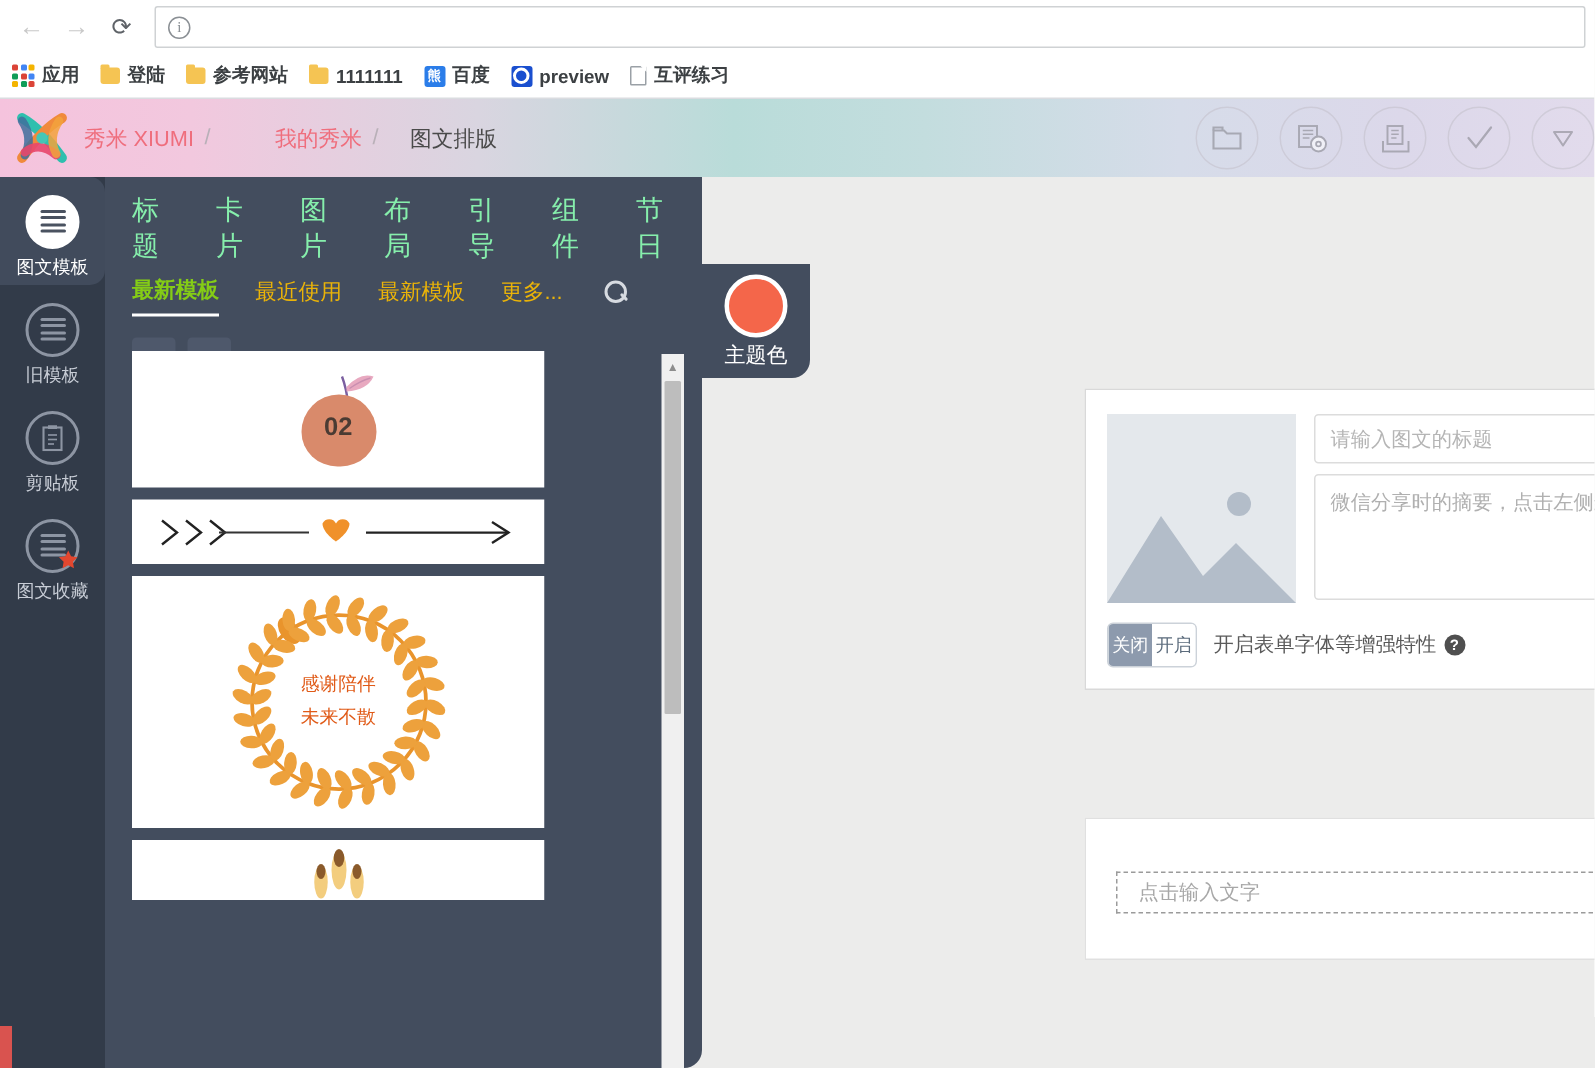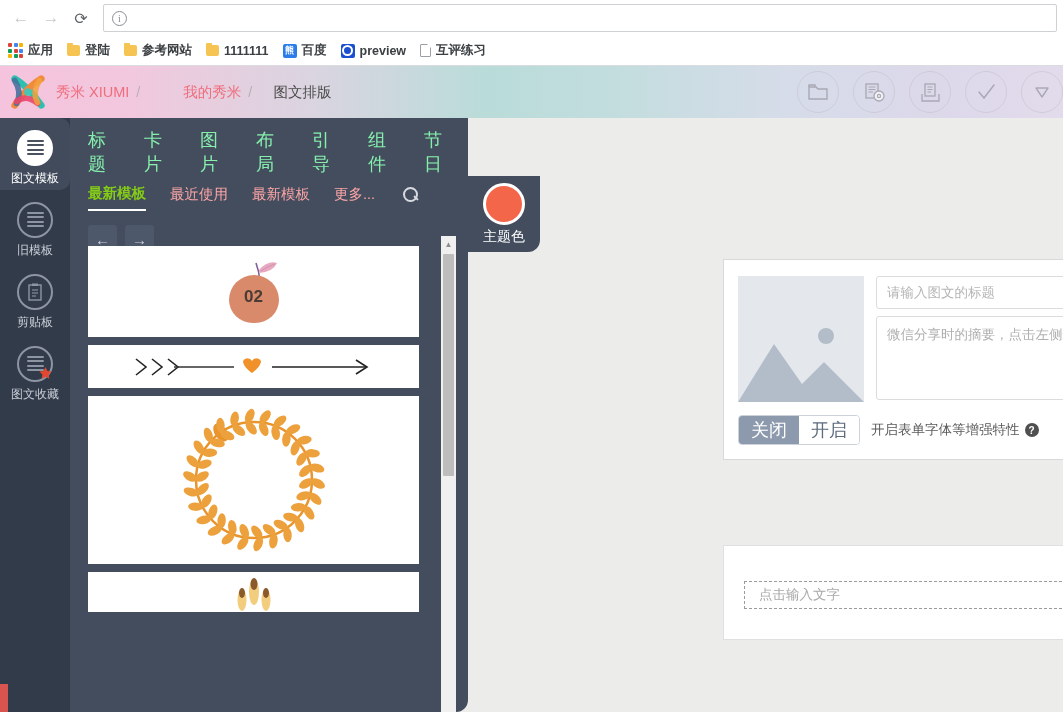--- a/index.html
+++ b/index.html
@@ -128,21 +128,21 @@
   .rail-item.active .bars i { background: #4a5260; }
 
   
   .tpanel {
     position: absolute; left: 70px; top: 0; width: 398px; height: 594px;
     background: #434d5e; border-radius: 0 0 12px 0;
   }
   .tnav1 { display: flex; padding: 10px 14px 0 18px; gap: 26px; }
   .tnav1 span { font-size: 18px; color: #86efac; }
   .tnav2 { display: flex; align-items: center; padding: 8px 14px 0 18px; gap: 24px; position: relative; }
-  .tnav2 span { font-size: 14.5px; color: #fca5a5; padding-bottom: 6px; }
+  .tnav2 span { font-size: 14.5px; color: #eab308; padding-bottom: 6px; }
   .tnav2 span.active { color: #84cc16; font-weight: bold; border-bottom: 2px solid #fff; }
   .search-ic { width: 16px; height: 16px; position: relative; margin-left: 4px; margin-bottom: 6px; }
   .search-ic:before {
     content:''; position:absolute; width:11px; height:11px; border:2px solid #d7dbe1; border-radius:50%;
   }
   .search-ic:after {
     content:''; position:absolute; left:10px; top:10px; width:6px; height:2px;
     background:#d7dbe1; transform: rotate(45deg); border-radius:1px;
   }
   .theme-btn {
@@ -157,21 +157,21 @@
   .theme-label { font-size: 14px; color: #fff; margin-top: 3px; }
 
   .arrows { display: flex; gap: 8px; padding: 14px 0 0 18px; }
   .abtn {
     width: 29px; height: 29px; background: #4e586b; border-radius: 3px;
     display: flex; align-items: center; justify-content: center;
     color: #cdd2da; font-size: 15px;
   }
 
   .tlist {
-    position: absolute; left: 18px; top: 128px; width: 331px; bottom: 0;
+    position: absolute; left: 18px; top: 116px; width: 275px; bottom: 0;
     overflow: hidden;
   }
   .tcard { background: #fff; margin-bottom: 8px; display: flex; align-items: center; justify-content: center; }
   .tcard.c1 { height: 91px; }
   .tcard.c2 { height: 89px; }
   .tcard.c3 { height: 43px; }
   .tcard.c4 { height: 168px; }
   .tcard.c5 { height: 40px; overflow: hidden; }
 
   .apple { position: relative; width: 64px; height: 62px; }
@@ -216,21 +216,21 @@
   .ed-area {
     margin-top: 7px; height: 84px; border: 1px solid #dcdcdc; border-radius: 3px;
     padding: 8px 10px; color: #b0b0b0; font-size: 13.5px; line-height: 1.55;
   }
   .toggle-row { display: flex; align-items: center; margin-top: 13px; }
   .tg {
     height: 30px; display: flex; border: 1px solid #ccd2d9; border-radius: 4px; overflow: hidden;
   }
   .tg span {
     display: flex; align-items: center; justify-content: center;
-    width: 60px; font-size: 18px;
+    width: 29px; font-size: 12px;
   }
   .tg span.on { background: #8d9aad; color: #fff; }
   .tg span.off { background: #fff; color: #5b6b7c; }
   .tg-note { margin-left: 11px; font-size: 13.5px; color: #5a5a5a; display: flex; align-items: center; }
   .help-ic {
     width: 14px; height: 14px; border-radius: 50%; background: #4f4f4f; color: #fff;
     font-size: 10px; display: flex; align-items: center; justify-content: center;
     margin-left: 5px; font-weight: bold;
   }
 
@@ -526,20 +526,24 @@
                 <ellipse cx="0" cy="-7" rx="4.2" ry="7.5" transform="translate(108.94775531040702,28.26693577816792) rotate(424.6153846153846)"></ellipse>
                 <ellipse cx="0" cy="7" rx="4.2" ry="7.5" transform="translate(108.94775531040702,28.26693577816792) rotate(364.6153846153846)"></ellipse>
                 <ellipse cx="0" cy="-7" rx="4.2" ry="7.5" transform="translate(119.41362339392384,37.53888582203386) rotate(438.46153846153845)"></ellipse>
                 <ellipse cx="0" cy="7" rx="4.2" ry="7.5" transform="translate(119.41362339392384,37.53888582203386) rotate(378.46153846153845)"></ellipse>
                 <ellipse cx="0" cy="-7" rx="4.2" ry="7.5" transform="translate(127.35644948788618,49.04605602146143) rotate(452.3076923076924)"></ellipse>
                 <ellipse cx="0" cy="7" rx="4.2" ry="7.5" transform="translate(127.35644948788618,49.04605602146143) rotate(392.3076923076924)"></ellipse>
                 <ellipse cx="0" cy="-7" rx="4.2" ry="7.5" transform="translate(132.31462541071102,62.119691471321644) rotate(466.15384615384613)"></ellipse>
                 <ellipse cx="0" cy="7" rx="4.2" ry="7.5" transform="translate(132.31462541071102,62.119691471321644) rotate(406.15384615384613)"></ellipse>
               </g>
           </svg>
+          <div style="position:absolute;left:0;right:0;top:54px;text-align:center;line-height:1.75;font-size:12.5px;color:#e05a17">
+            <div>感谢陪伴</div>
+            <div>未来不散</div>
+          </div>
         </div>
       </div>
 
       <div class="tcard c5">
         <svg width="70" height="40" viewBox="0 0 70 40" style="margin-top:12px">
           <ellipse cx="35" cy="14" rx="5" ry="13" fill="#f3cd7e"></ellipse>
           <ellipse cx="35" cy="6" rx="3.5" ry="6" fill="#8a5a2b"></ellipse>
           <ellipse cx="23" cy="22" rx="4.5" ry="11" fill="#f3cd7e"></ellipse>
           <ellipse cx="23" cy="15" rx="3" ry="5" fill="#8a5a2b"></ellipse>
           <ellipse cx="47" cy="22" rx="4.5" ry="11" fill="#f3cd7e"></ellipse>

